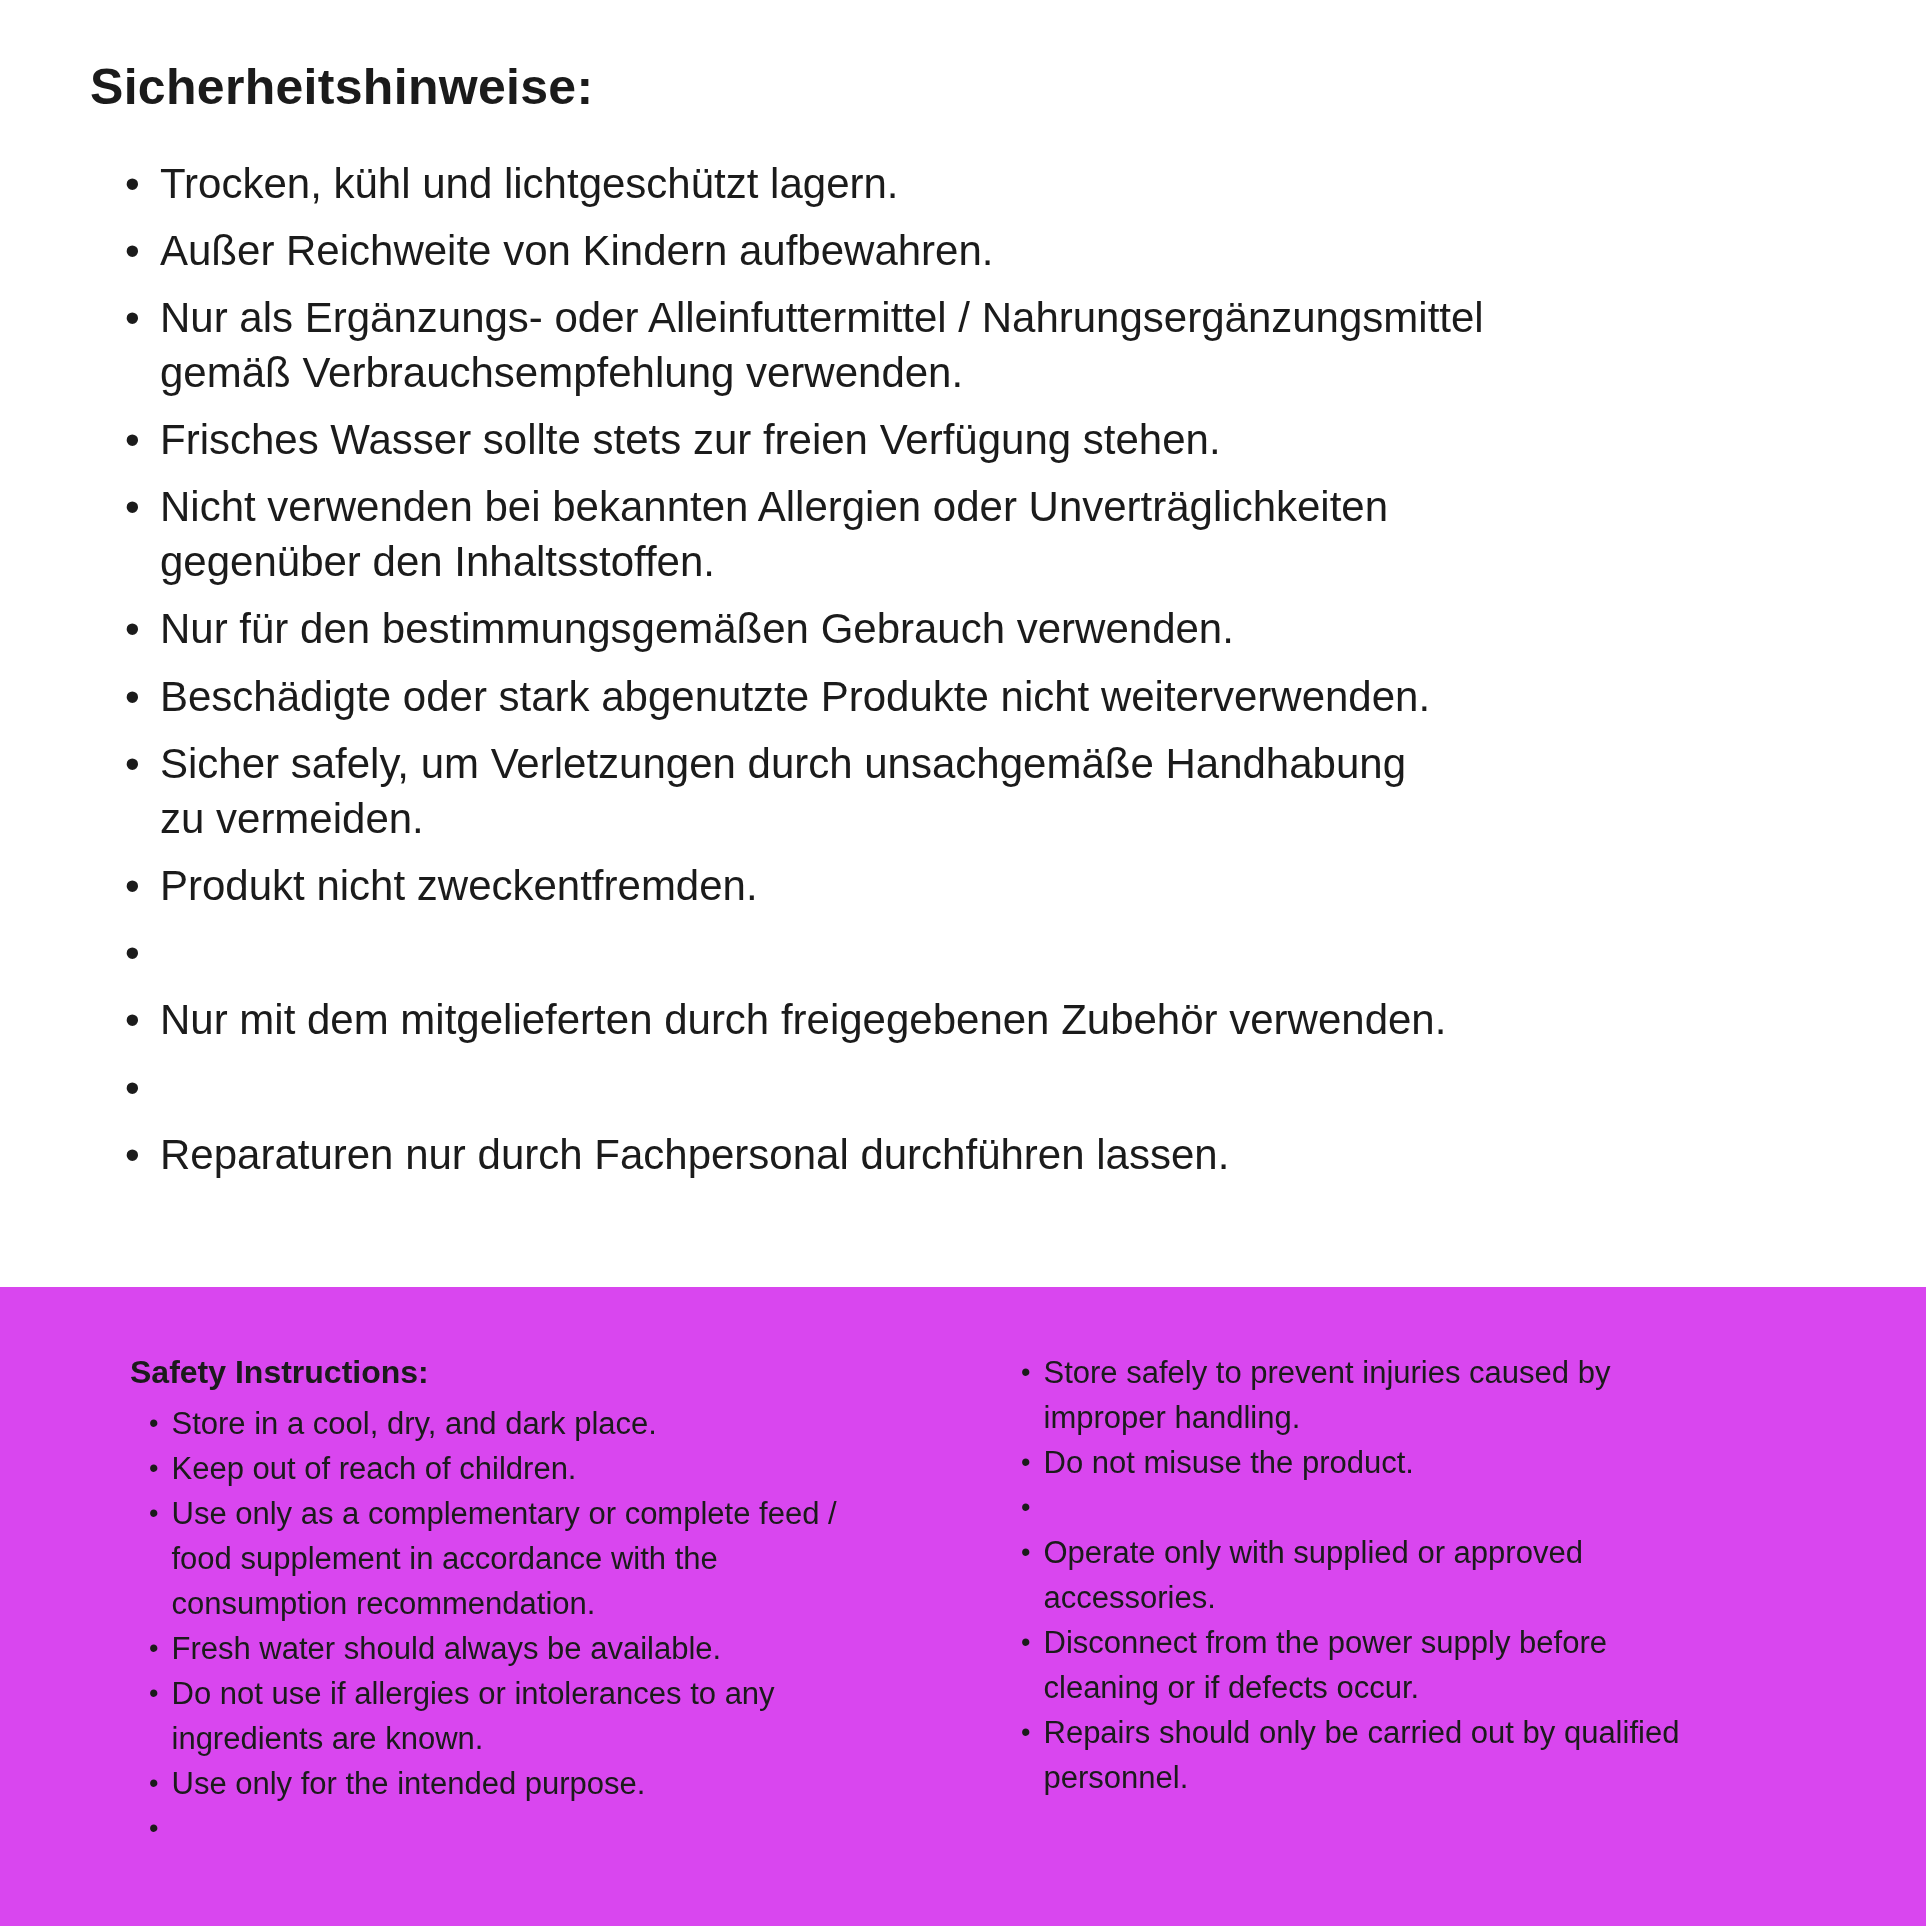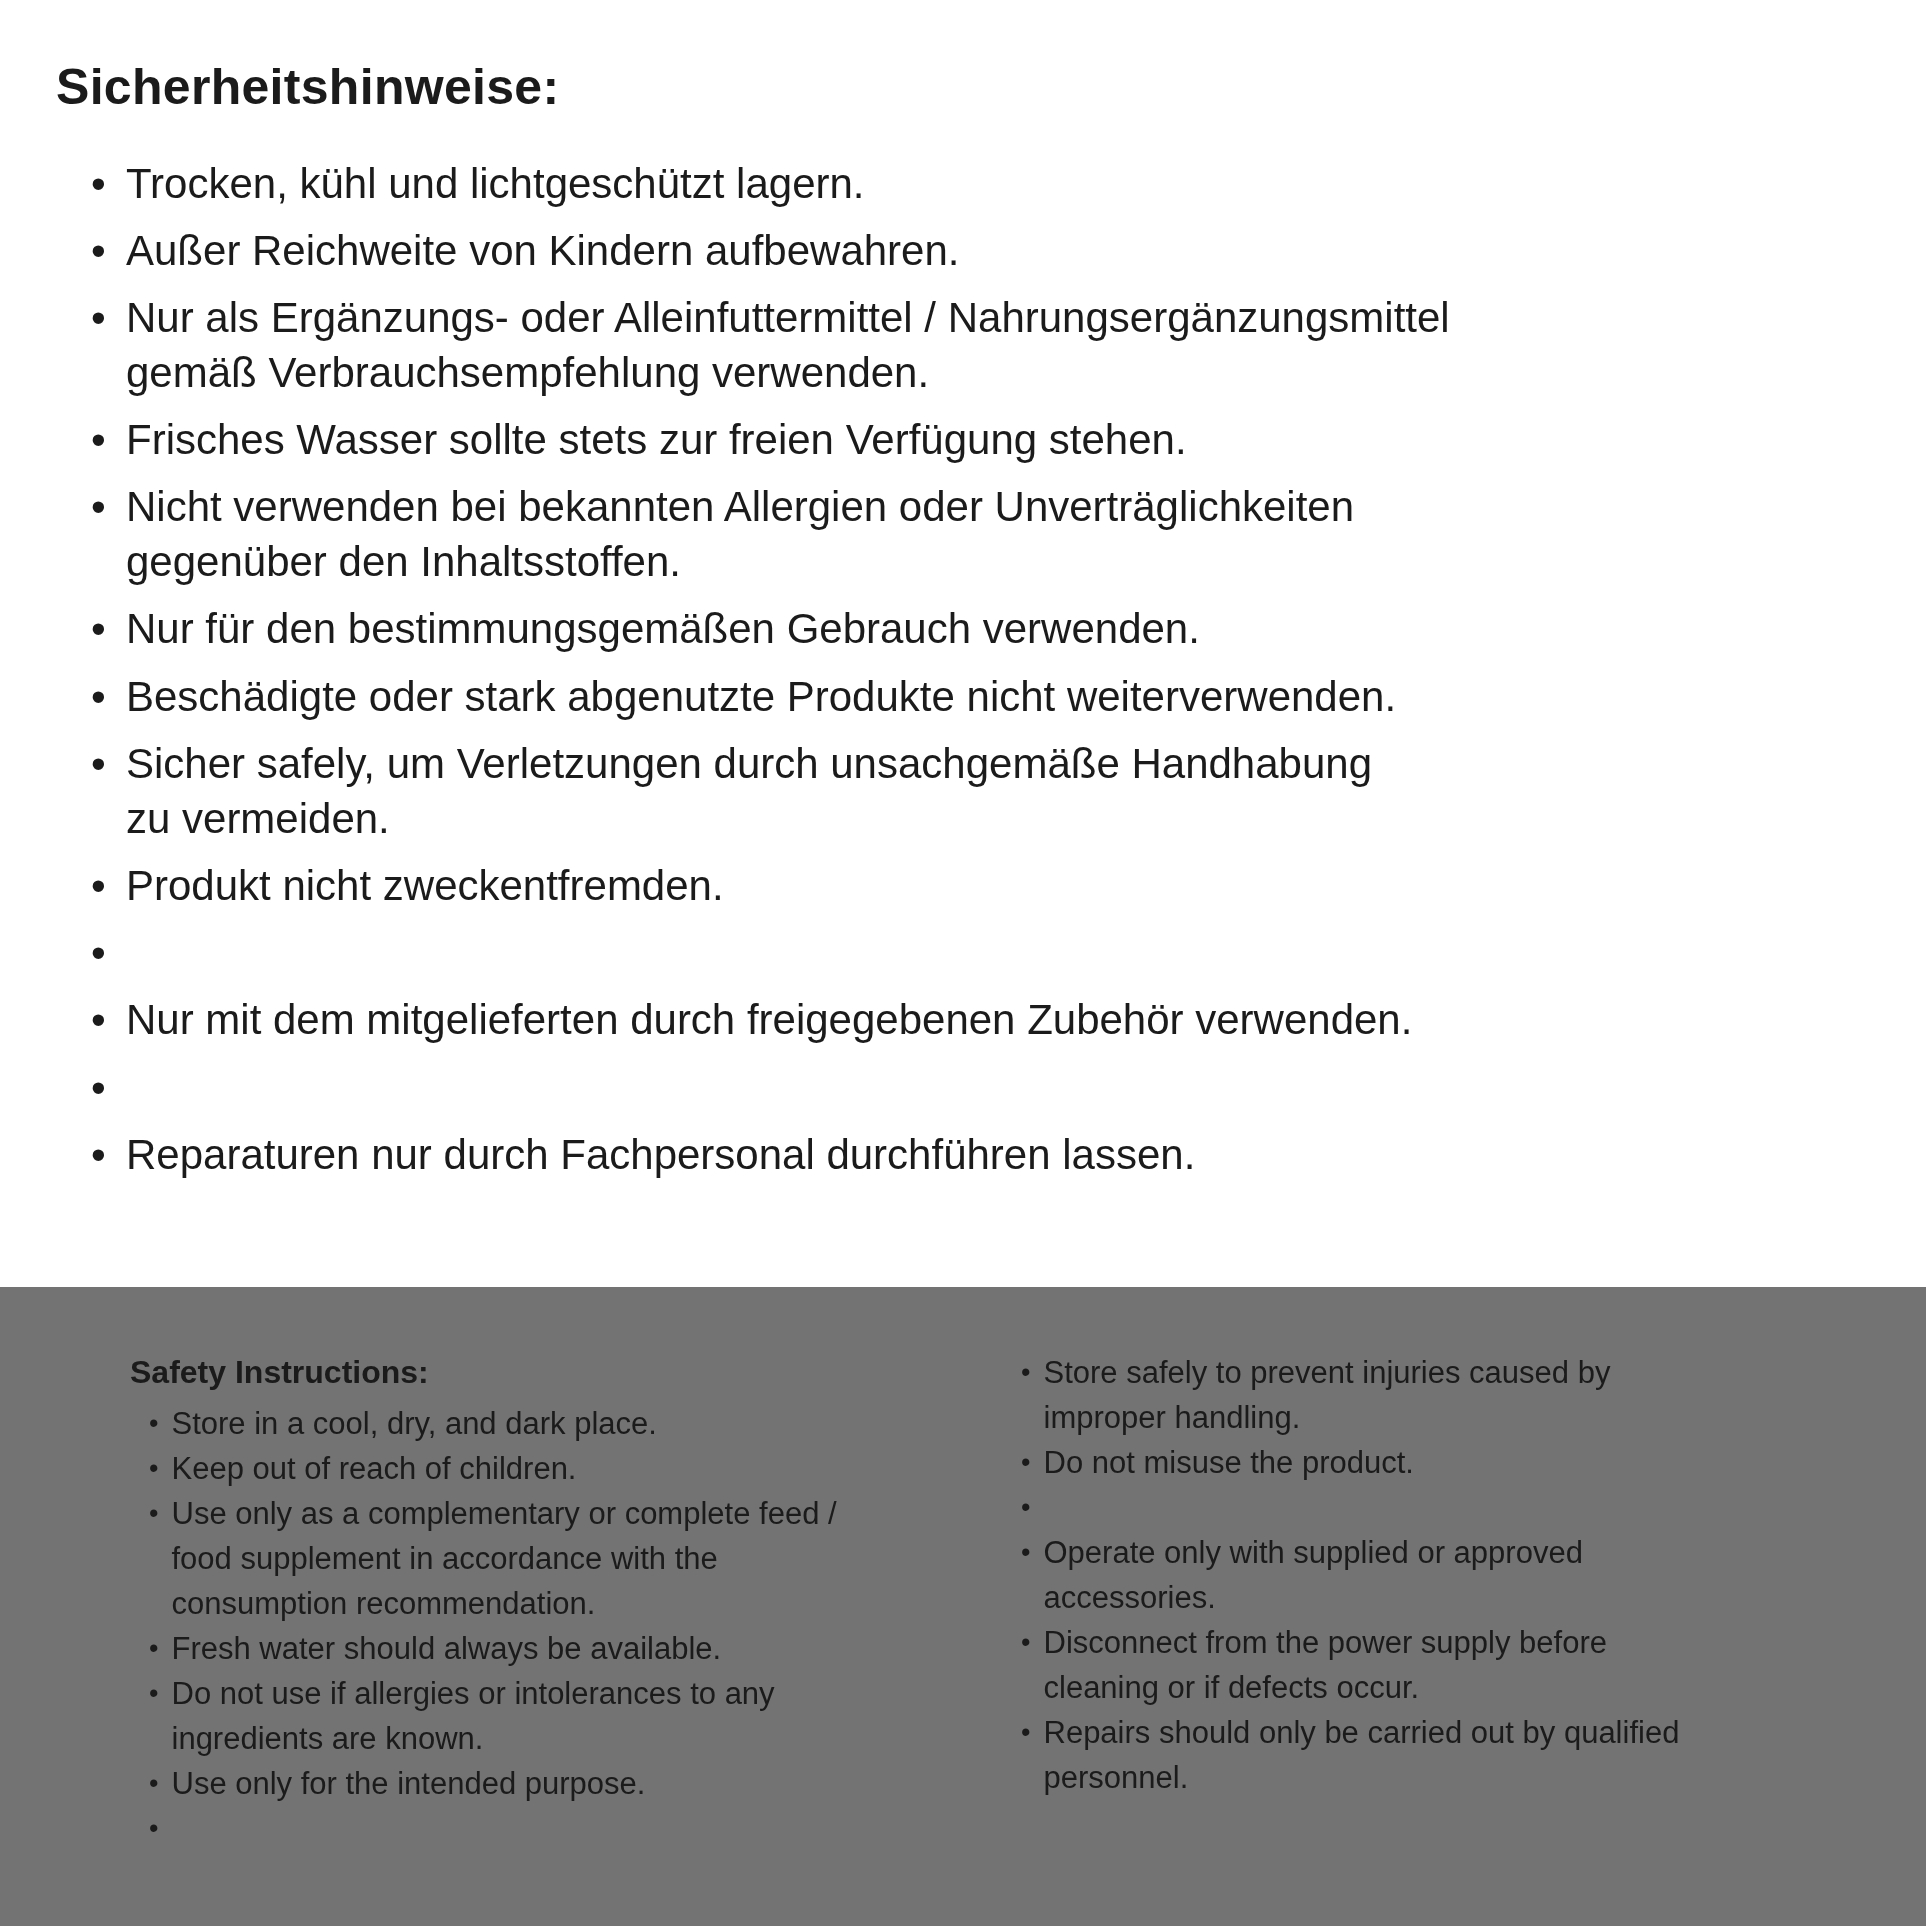--- a/index.html
+++ b/index.html
@@ -6,21 +6,21 @@
   body {
     width: 1926px; height: 1926px;
     background: #ffffff;
     font-family: "Liberation Sans", sans-serif;
     color: #1b1b1b;
     overflow: hidden;
   }
   .page { position: relative; width: 1926px; height: 1926px; }
 
   
-  .de { position: absolute; top: 0; left: 0; width: 1926px; box-sizing: border-box; padding: 56px 90px 0 56px; }
+  .de { position: absolute; top: 0; left: 0; width: 1926px; box-sizing: border-box; padding: 56px 90px 0 90px; }
   .de h1 {
     margin: 0 0 37px 0;
     font-size: 50px;
     font-weight: 700;
     line-height: 1.25;
     letter-spacing: 0.3px;
   }
   ul.blist { list-style: none; margin: 0; padding: 0; }
   .de ul.blist li {
     display: flex;
@@ -28,21 +28,21 @@
     line-height: 55px;
     margin-bottom: 12.2px;
   }
   .de ul.blist .b { flex: none; width: 35px; margin-left: 35px; }
   .de ul.blist .t { white-space: pre-line; }
 
   
   .en {
     position: absolute; left: 0; top: 1287px;
     width: 1926px; height: 639px;
-    background: #737373;
+    background: #d946ef;
     box-sizing: border-box;
     padding: 63px 64px 0 130px;
     display: flex;
     align-items: flex-start;
   }
   .en .col-left  { flex: none; width: 809px; }
   .en .col-right { flex: none; margin-left: 82px; width: 886px; }
   .en h2 {
     margin: 0 0 6.4px 0;
     font-size: 32px;

